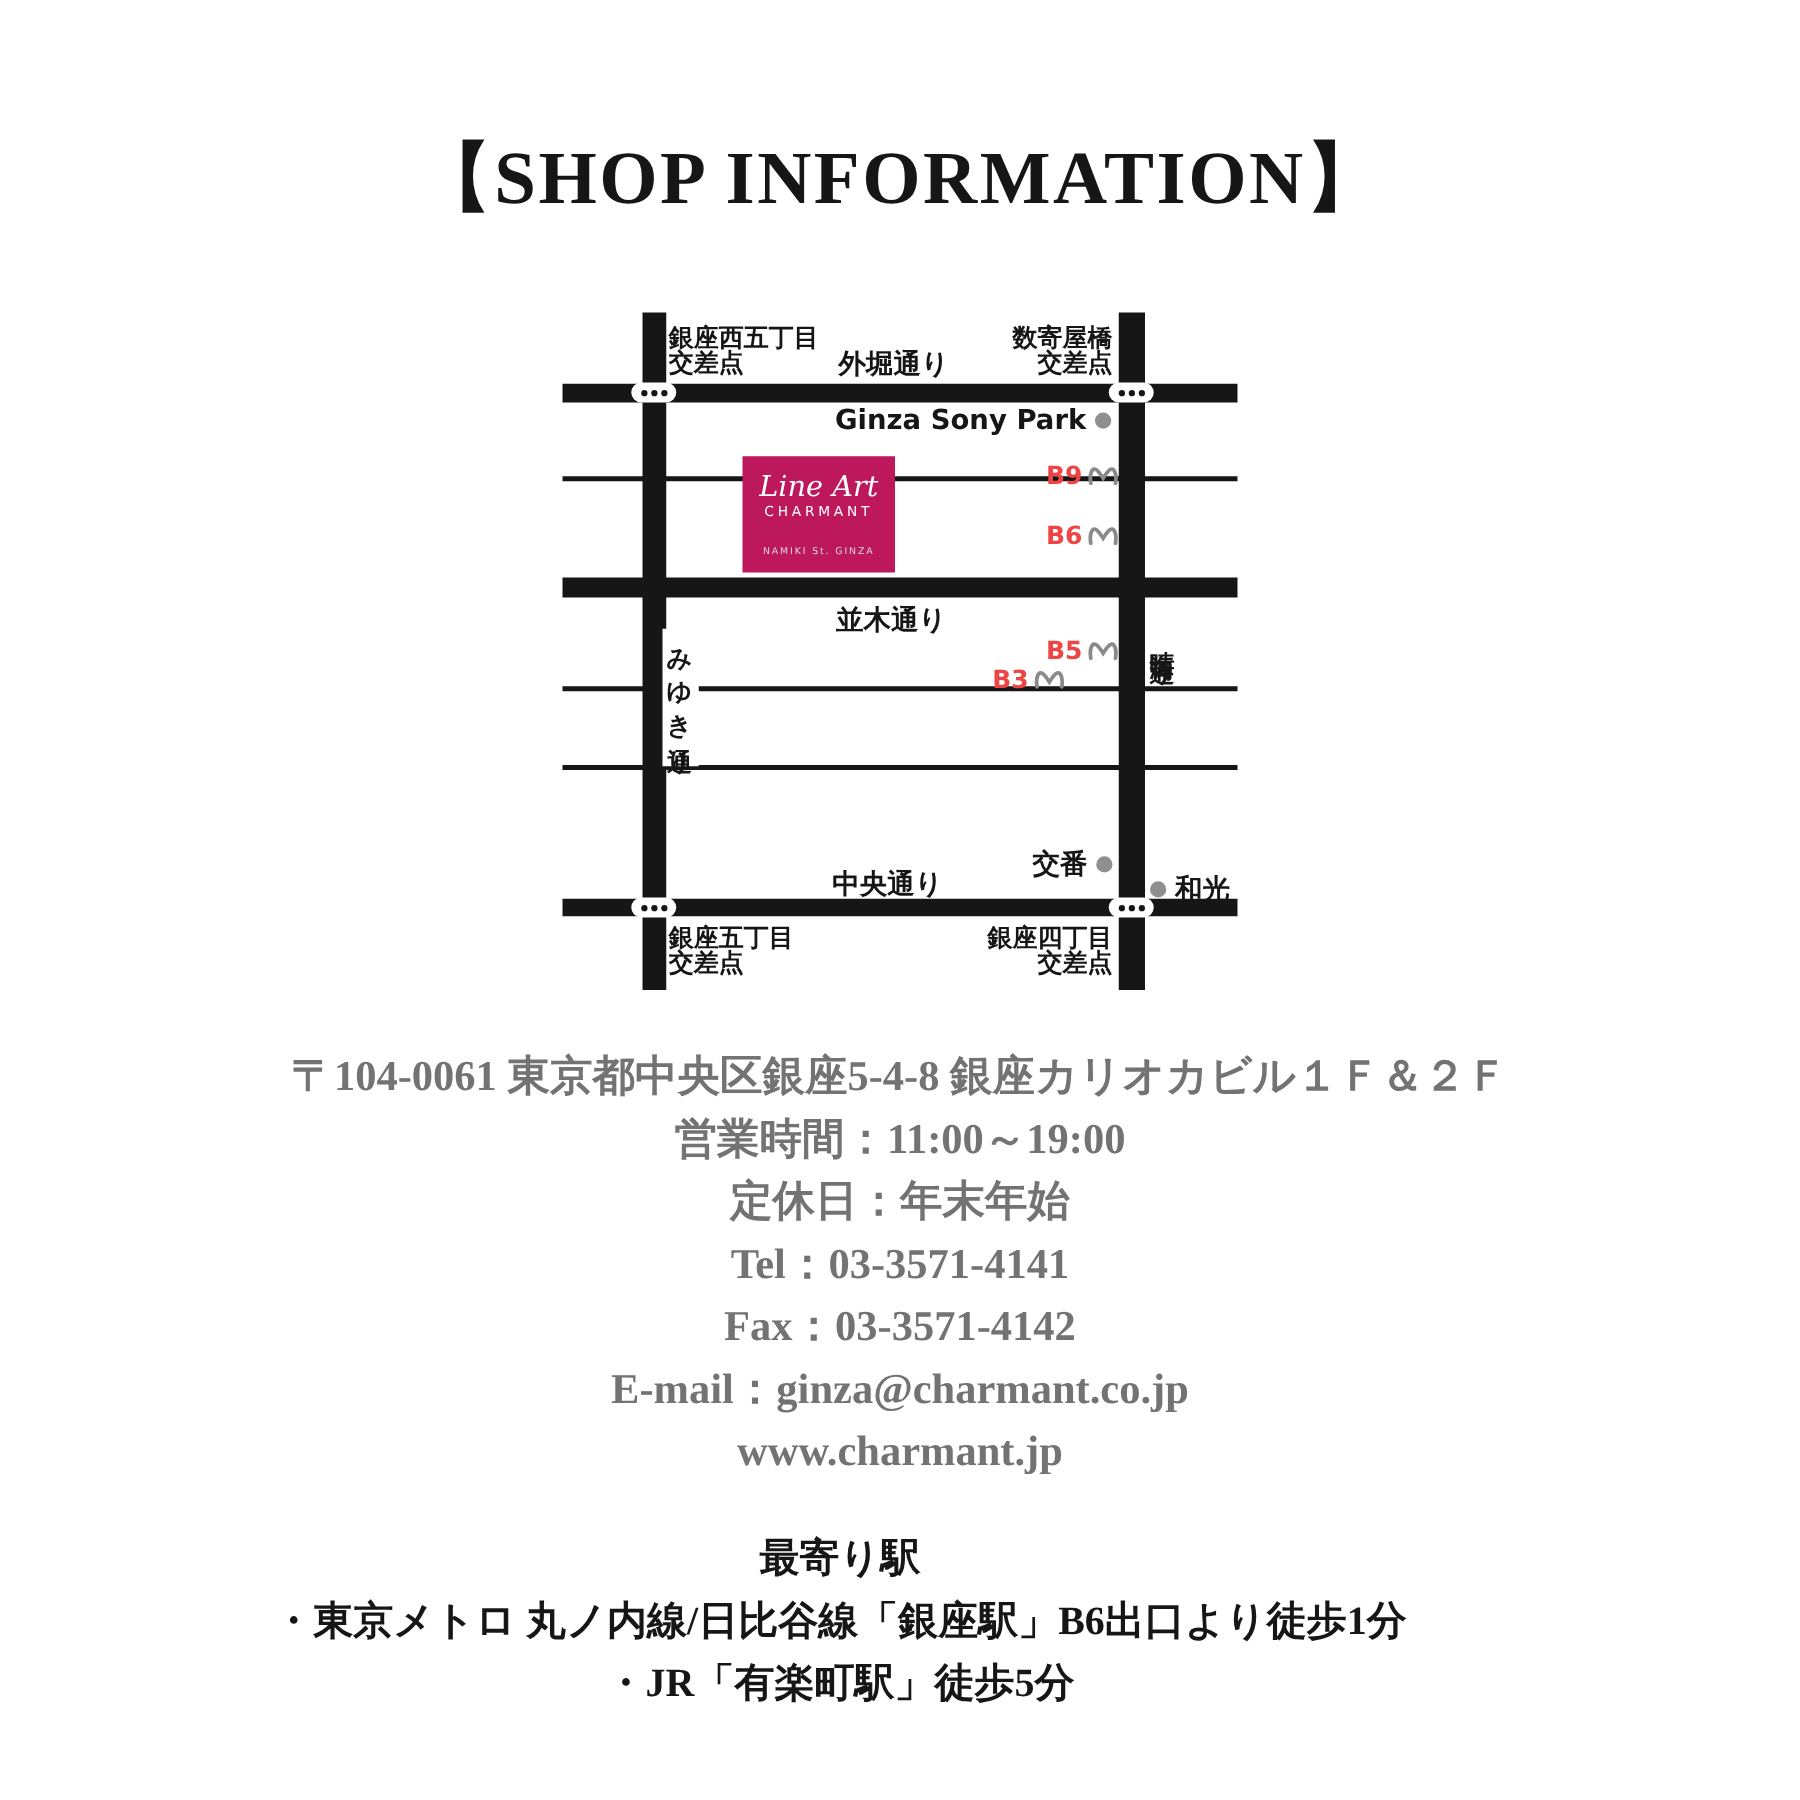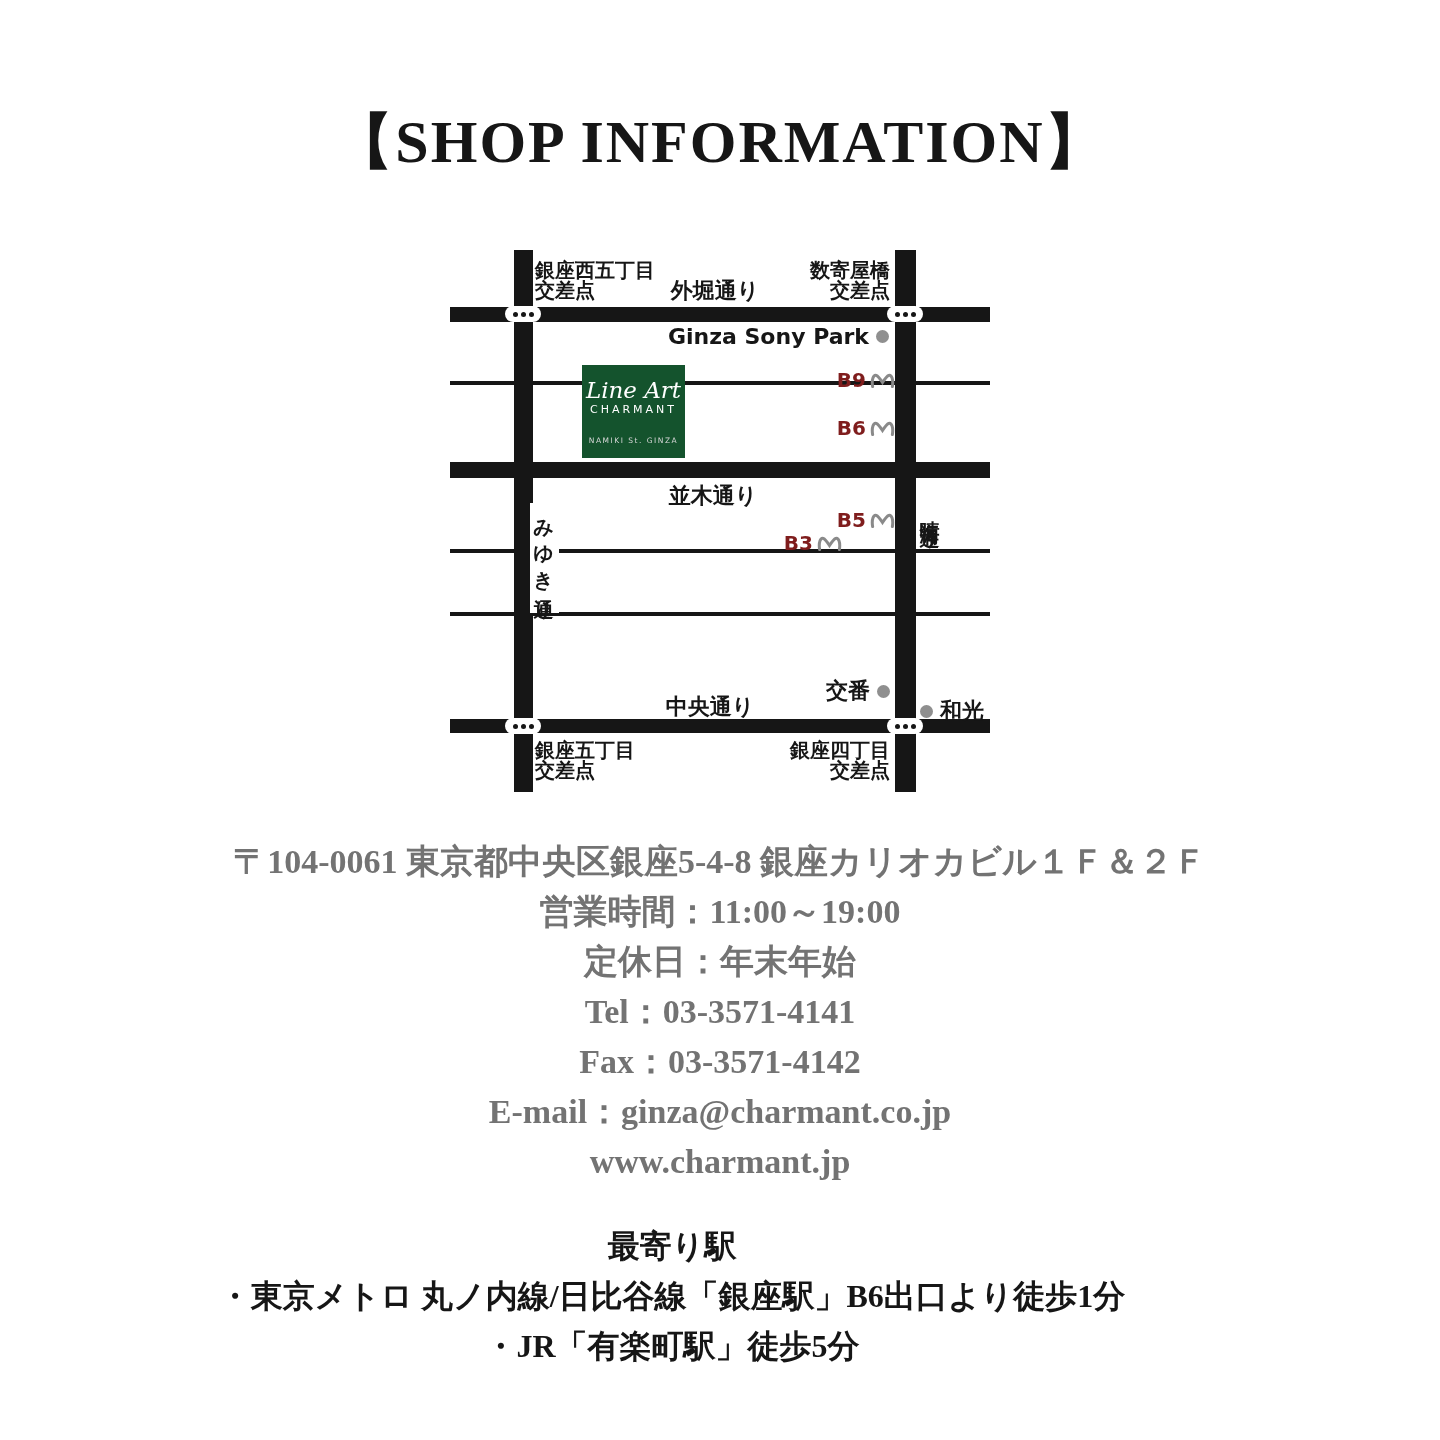--- a/index.html
+++ b/index.html
@@ -34,23 +34,23 @@
   .pill.sw{left:55px;top:468px;} .pill.se{left:437px;top:468px;}
 
   .xlabel{position:absolute;font-size:20px;line-height:20px;font-weight:700;color:#161616;white-space:nowrap;}
   .xlabel.rt{text-align:right;}
   .street{position:absolute;font-size:22px;font-weight:700;color:#161616;text-align:center;width:170px;white-space:nowrap;}
   .vstreet{position:absolute;writing-mode:vertical-rl;font-size:20px;font-weight:700;color:#161616;
            letter-spacing:3px;background:#ffffff;padding:2px 1px;white-space:nowrap;}
   .lmrow{position:absolute;display:flex;align-items:center;gap:7px;font-size:22px;font-weight:700;
          color:#161616;white-space:nowrap;}
   .gdot{width:13px;height:13px;border-radius:50%;background:#8f8f8f;flex:0 0 auto;}
-  .exit{position:absolute;display:flex;align-items:center;gap:4px;font-size:20px;font-weight:600;color:#7f1d1d;}
+  .exit{position:absolute;display:flex;align-items:center;gap:4px;font-size:20px;font-weight:600;color:#ef4444;}
 
-  .logo-box{position:absolute;left:132px;top:115px;width:103px;height:93px;background:#14532d;
+  .logo-box{position:absolute;left:144px;top:115px;width:122px;height:93px;background:#be185d;
             display:flex;flex-direction:column;align-items:center;justify-content:center;color:#ffffff;}
   .logo-script{font-family:"DejaVu Serif","Liberation Serif",serif;font-style:italic;font-size:23px;
                line-height:24px;white-space:nowrap;}
   .logo-sub{font-family:"DejaVu Sans","Liberation Sans",sans-serif;font-size:11px;letter-spacing:3px;
             line-height:15px;white-space:nowrap;}
   .logo-tiny{font-family:"DejaVu Sans","Liberation Sans",sans-serif;font-size:7.5px;letter-spacing:1.5px;
              margin-top:19px;color:#d8d8d8;white-space:nowrap;}
 
   
   .info{position:absolute;top:837px;left:0;width:1440px;text-align:center;font-size:34px;
@@ -144,21 +144,21 @@
       <svg width="25" height="16" viewBox="0 0 26 17">
           <path d="M2.5 15.5 C1.2 7.5 3.6 2.6 6.4 3.6 C8.6 4.4 10.2 6.8 13 11.2 C15.8 6.8 17.4 4.4 19.6 3.6 C22.4 2.6 24.8 7.5 23.5 15.5" fill="none" stroke="#8a8a8a" stroke-width="3.2" stroke-linecap="round"></path>
         </svg>
     </div>
     <div class="exit" style="right:115px;top:258px;justify-content:flex-end;">
       <span>B5</span>
       <svg width="25" height="16" viewBox="0 0 26 17">
           <path d="M2.5 15.5 C1.2 7.5 3.6 2.6 6.4 3.6 C8.6 4.4 10.2 6.8 13 11.2 C15.8 6.8 17.4 4.4 19.6 3.6 C22.4 2.6 24.8 7.5 23.5 15.5" fill="none" stroke="#8a8a8a" stroke-width="3.2" stroke-linecap="round"></path>
         </svg>
     </div>
-    <div class="exit" style="right:168px;top:281px;justify-content:center;">
+    <div class="exit" style="right:158px;top:281px;justify-content:center;">
       <span>B3</span>
       <svg width="25" height="16" viewBox="0 0 26 17">
           <path d="M2.5 15.5 C1.2 7.5 3.6 2.6 6.4 3.6 C8.6 4.4 10.2 6.8 13 11.2 C15.8 6.8 17.4 4.4 19.6 3.6 C22.4 2.6 24.8 7.5 23.5 15.5" fill="none" stroke="#8a8a8a" stroke-width="3.2" stroke-linecap="round"></path>
         </svg>
     </div>
 
     <div class="logo-box">
       <div class="logo-script">Line Art</div>
       <div class="logo-sub">CHARMANT</div>
       <div class="logo-tiny">NAMIKI St. GINZA</div>

